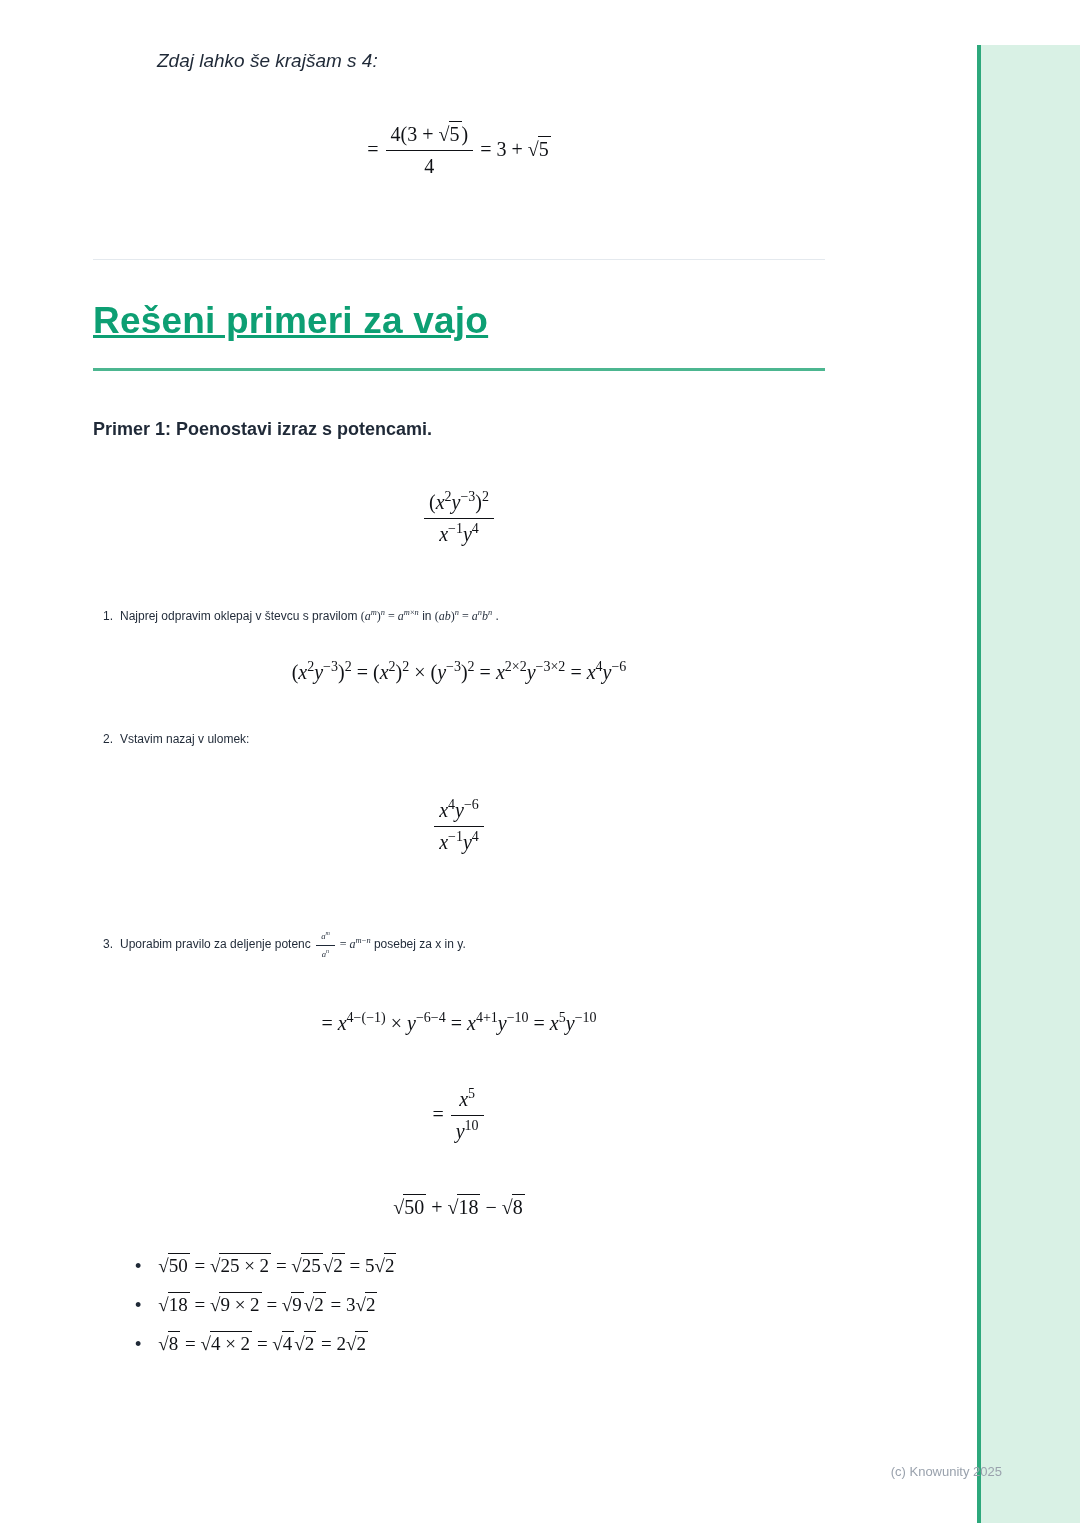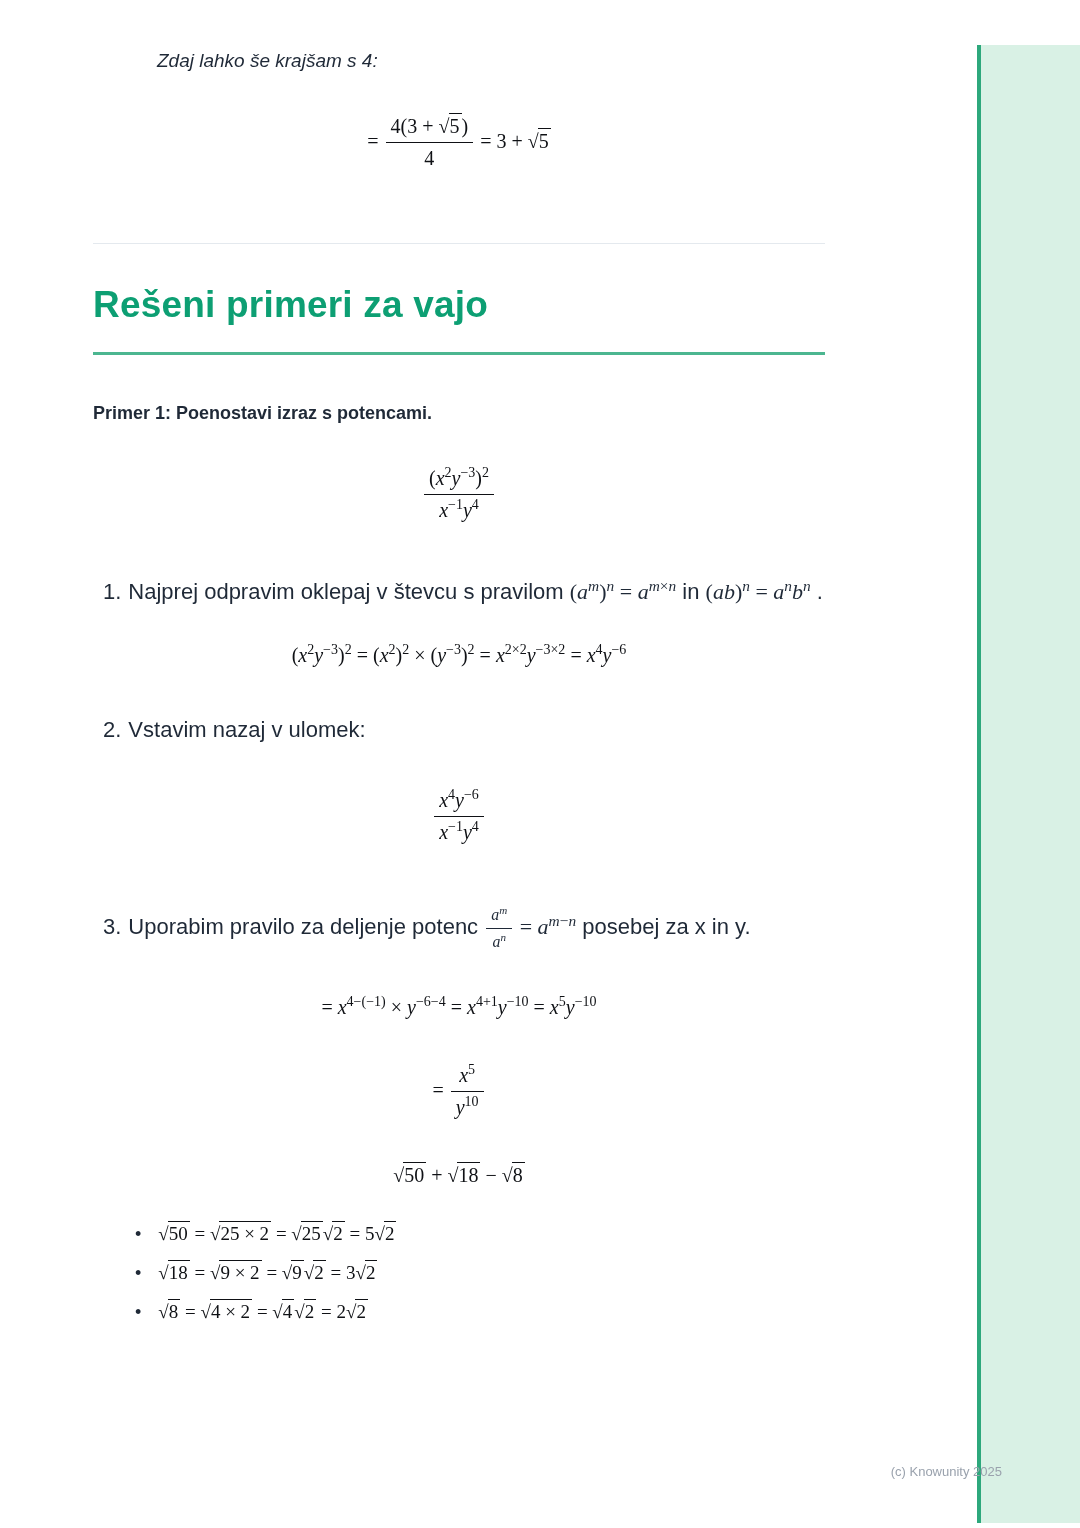--- a/index.html
+++ b/index.html
@@ -14,34 +14,34 @@
   }
 
   .content { position:relative; margin-left:93px; width:732px; padding-top:50px; }
 
   .intro { padding-left:64px; font-style:italic; font-size:19px; color:var(--text-dark,#233046); }
 
   
   .math-display { text-align:center; font-size:20px; color:var(--math-black,#0f1115); margin:34px 0; line-height:1.35; }
   .m { font-family:"Liberation Serif", serif; }
   sup { font-size:0.7em; line-height:0; }
-  .frac { display:inline-block; vertical-align:middle; text-align:center; margin:8px 2px; }
+  .frac { display:inline-block; vertical-align:middle; text-align:center; margin:16px 2px; }
   .frac .num { display:block; border-bottom:1.2px solid currentColor; padding:0 5px 3px; line-height:1.25; }
   .frac .den { display:block; padding:3px 5px 0; line-height:1.25; }
   .sqrt { white-space:nowrap; }
   .sqrt .rad { border-top:1.2px solid currentColor; padding:1px 2px 0 1px; margin-left:-1px; }
 
   .divider { border:none; border-top:1px solid var(--divider-gray,#e4e9ee); margin:64px 0 0; }
 
-  .section-title { font-size:37px; font-weight:700; color:var(--accent-green,#0d9f73); margin-top:40px; letter-spacing:0.2px; }
+  .section-title { font-size:37px; font-weight:700; color:var(--accent-green,#0d9f73); margin-top:40px; letter-spacing:0.2px;text-decoration:underline; }
   .heading-rule { border-bottom:3px solid var(--rule-green,#4cb690); margin-top:26px; }
 
   .primer-title { font-weight:700; font-size:18px; margin-top:48px; color:var(--text-dark,#111a2b); }
 
-  .step { margin-top:44px; font-size:22px; padding-left:10px; line-height:1.5; }
+  .step { margin-top:44px; font-size:12px; padding-left:10px; line-height:1.5; }
   .step-num { margin-right:7px; }
   .step .frac { font-size:0.72em; vertical-align:middle; }
 
   .bullets { margin-top:10px; padding-left:42px; }
   .bullet { display:flex; align-items:baseline; gap:17px; margin-top:17px; font-size:19px; color:var(--math-black,#0f1115); }
   .bullet-dot { font-size:18px; color:var(--text-dark,#1f2937); }
 
   .footer { position:absolute; right:78px; top:1464px; font-size:13px; color:var(--muted-gray,#9aa2ad); }
 </style>
 </head>

